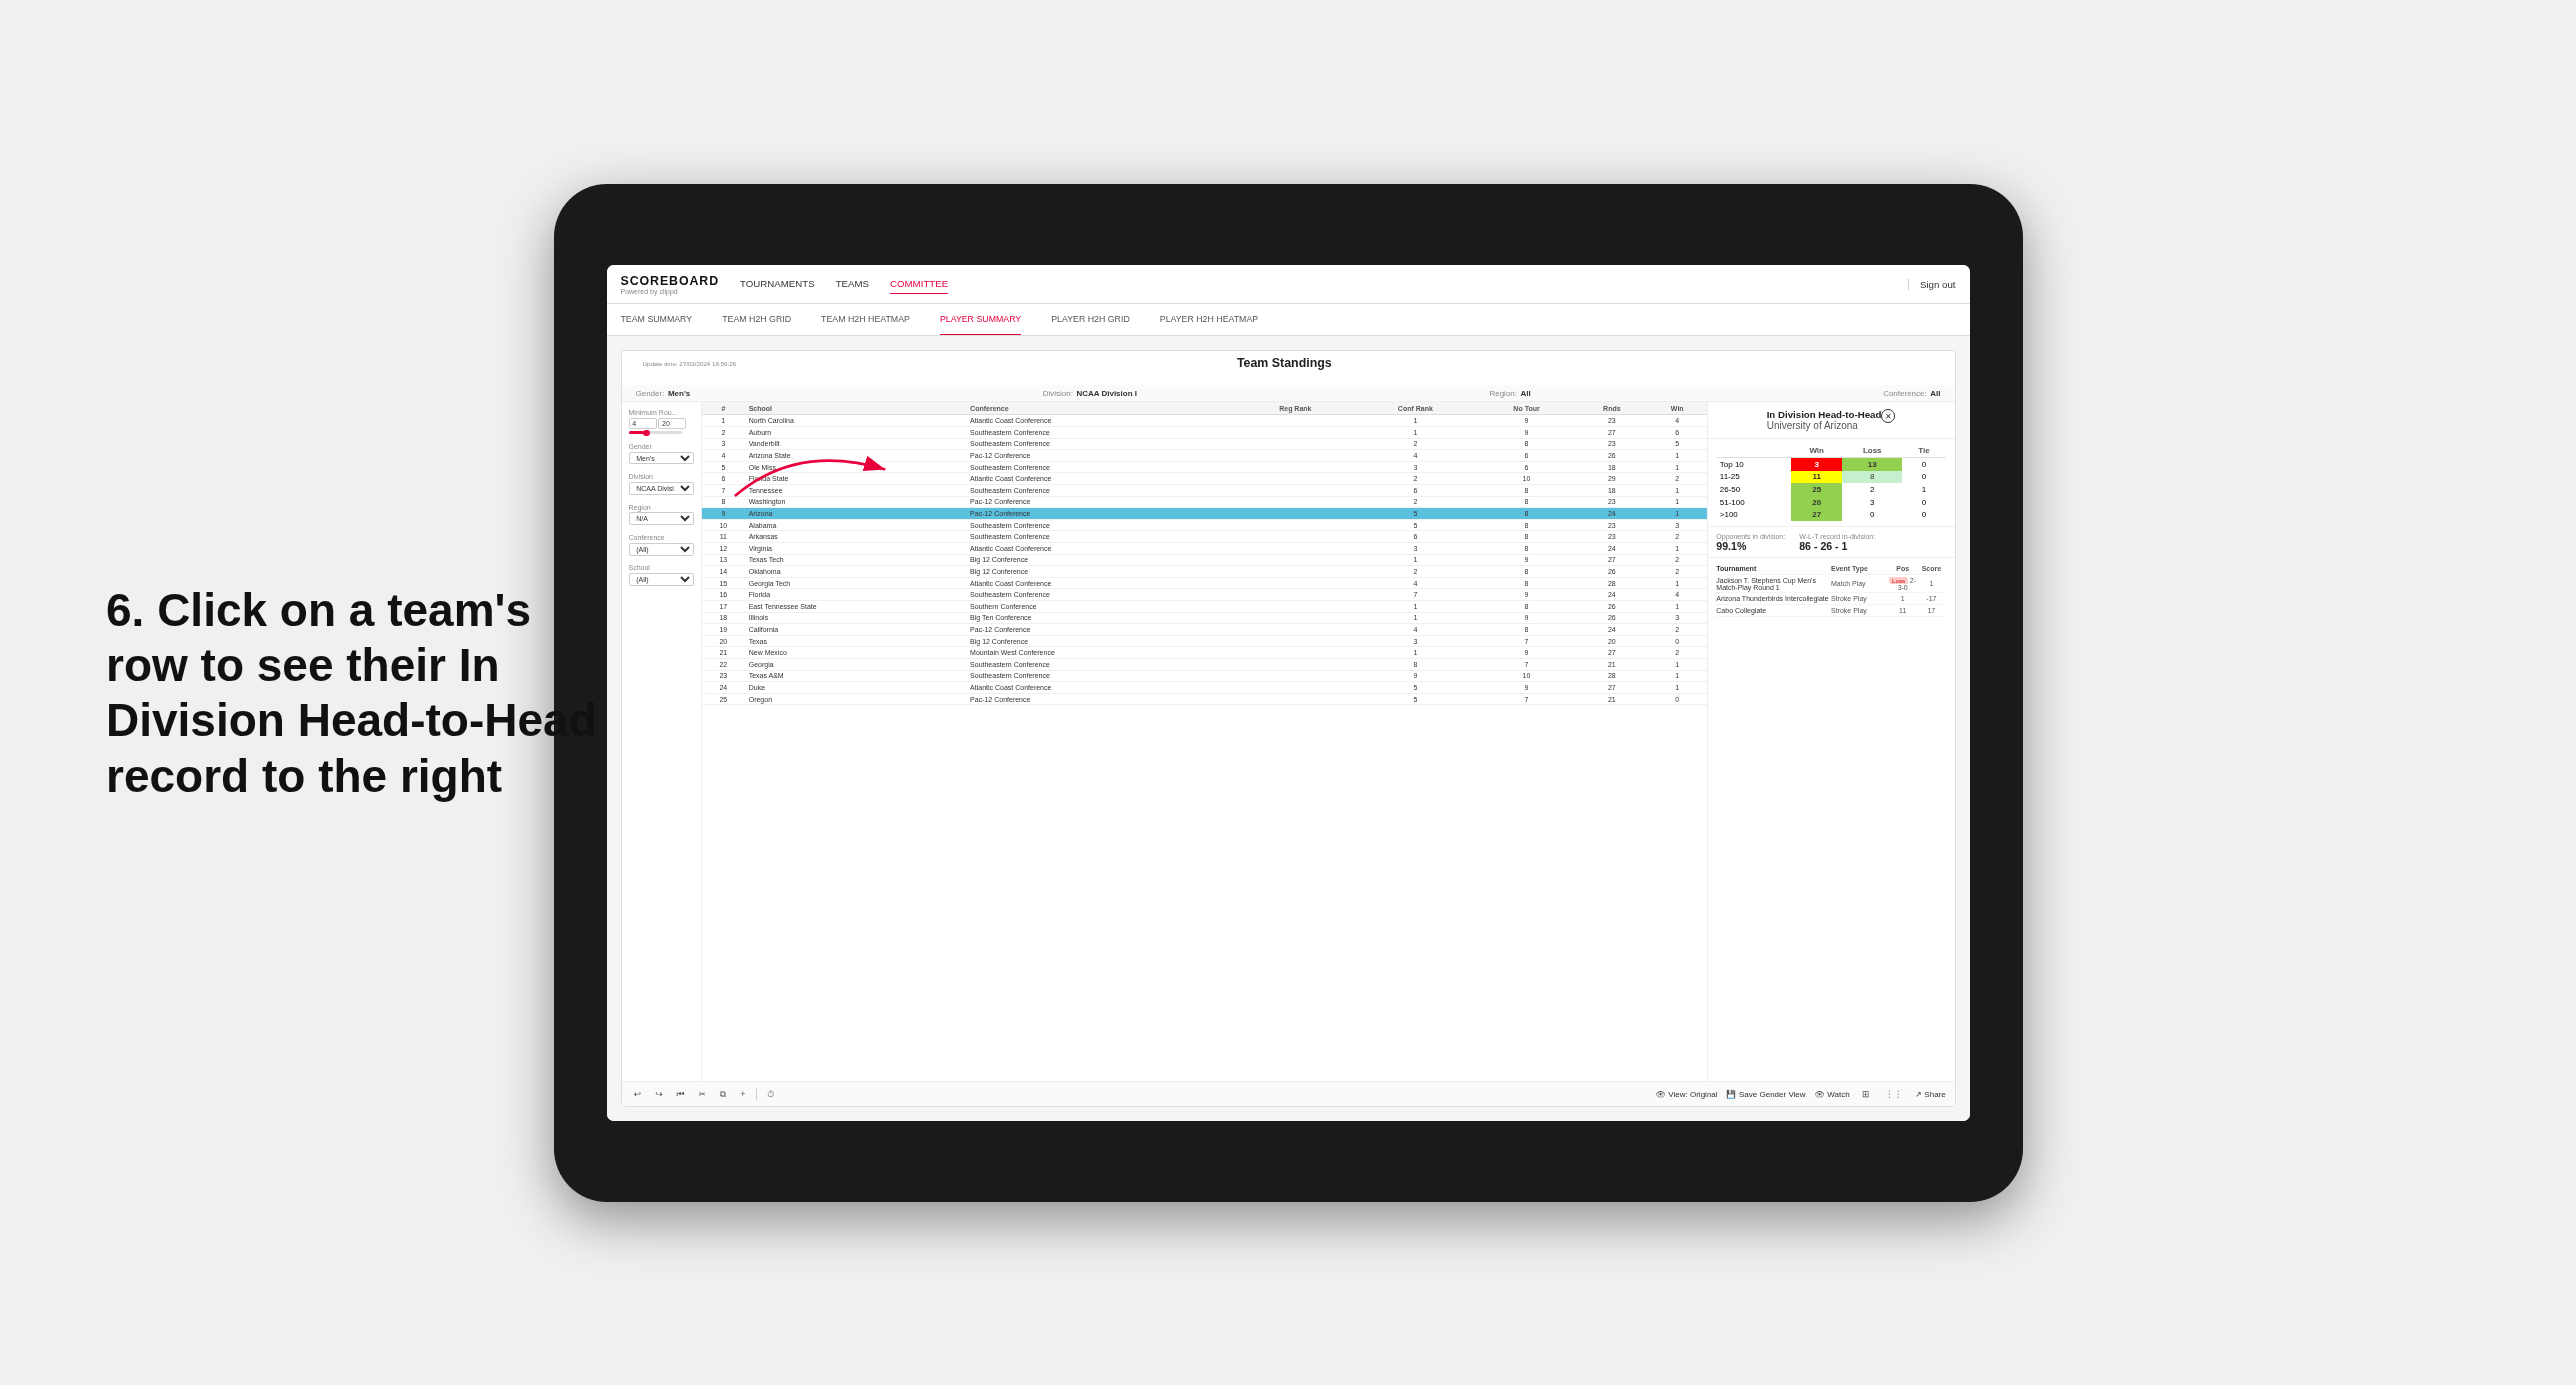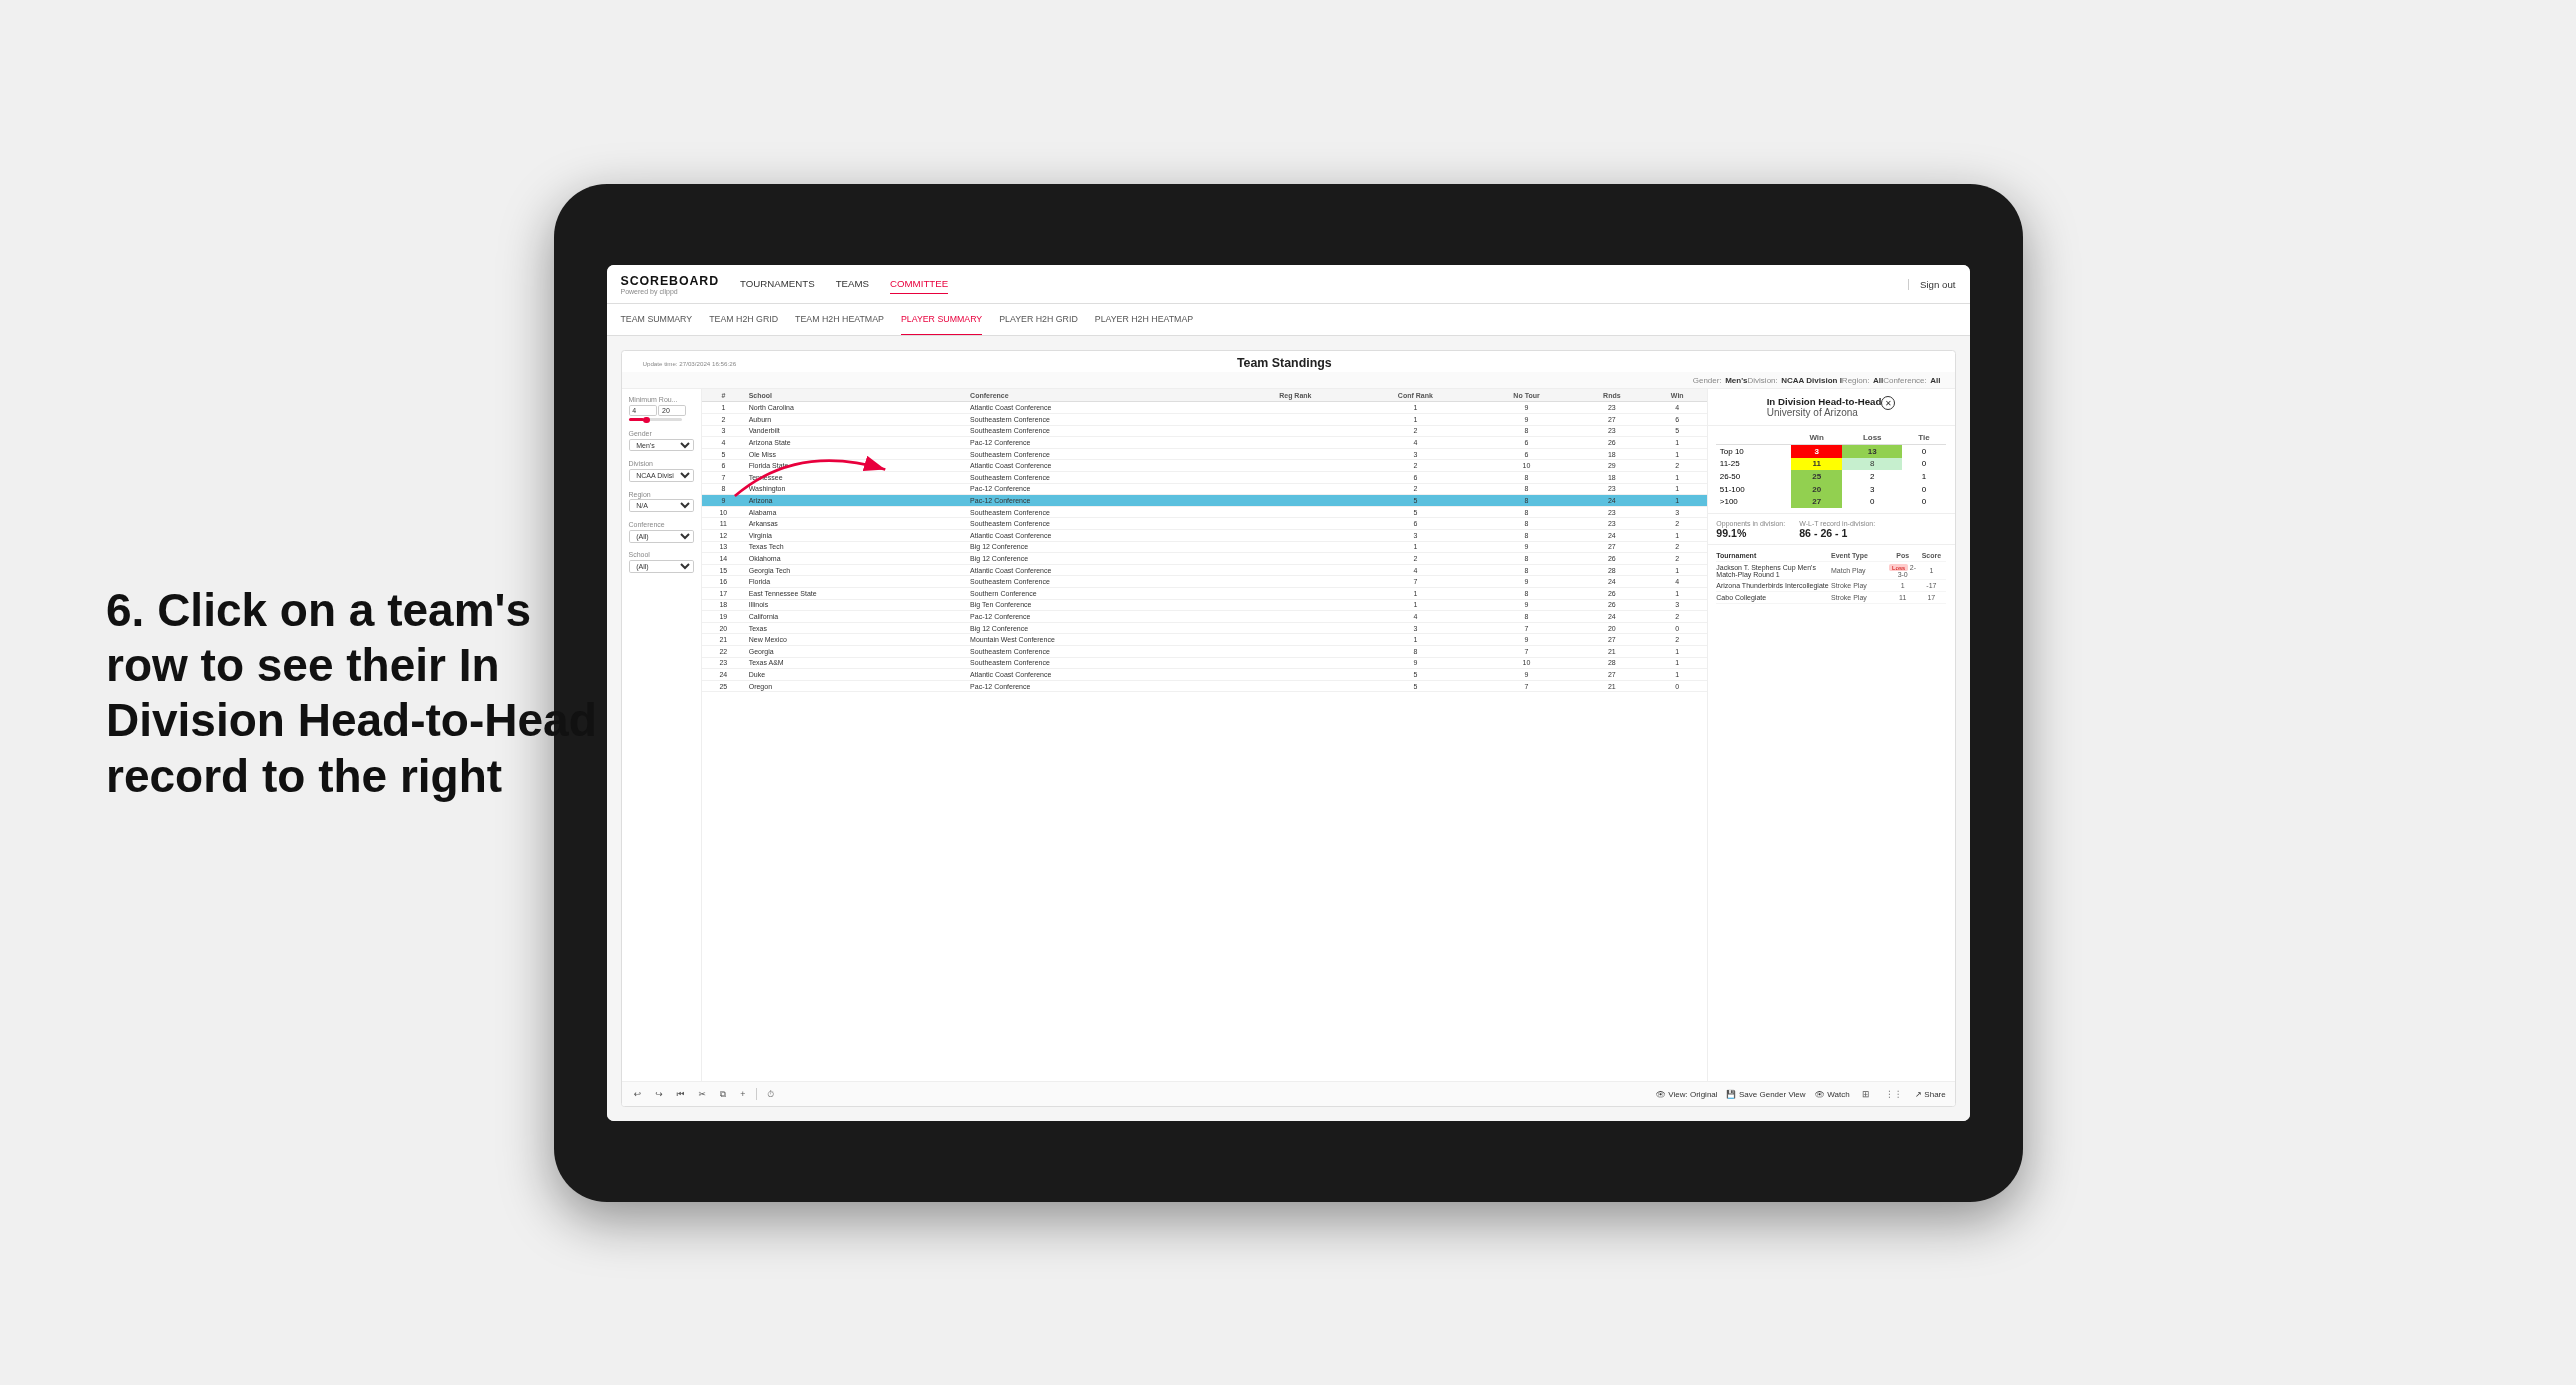--- a/index.html
+++ b/index.html
@@ -95,21 +95,21 @@
     }
 
     
     .sub-nav {
       display: flex;
       align-items: flex-end;
       height: 32px;
       background: #fff;
       border-bottom: 0.9px solid #ddd;
       padding: 0 14px;
-      gap: 17px;
+      gap: 30px;
       flex-shrink: 0;
     }
 
     .sub-nav-item {
       font-size: 8.8px;
       color: #555;
       cursor: pointer;
       font-weight: 500;
       height: 100%;
       display: flex;
@@ -145,26 +145,27 @@
       border: 0.9px solid #ddd;
       border-radius: 3.5px;
       flex: 1;
       display: flex;
       flex-direction: column;
       overflow: hidden;
     }
 
     .panel-meta {
       display: flex;
-      justify-content: flex-end;
+      justify-content: space-between;
       padding: 3.5px 14px;
       font-size: 8px;
       color: #555;
       border-bottom: 0.9px solid #eee;
       background: #fafafa;
+      margin-top: 13px;
     }
 
     .meta-item {
       display: flex;
       gap: 3.5px;
     }
 
     .meta-label { color: #888; }
     .meta-value { font-weight: 600; color: #333; }
 

